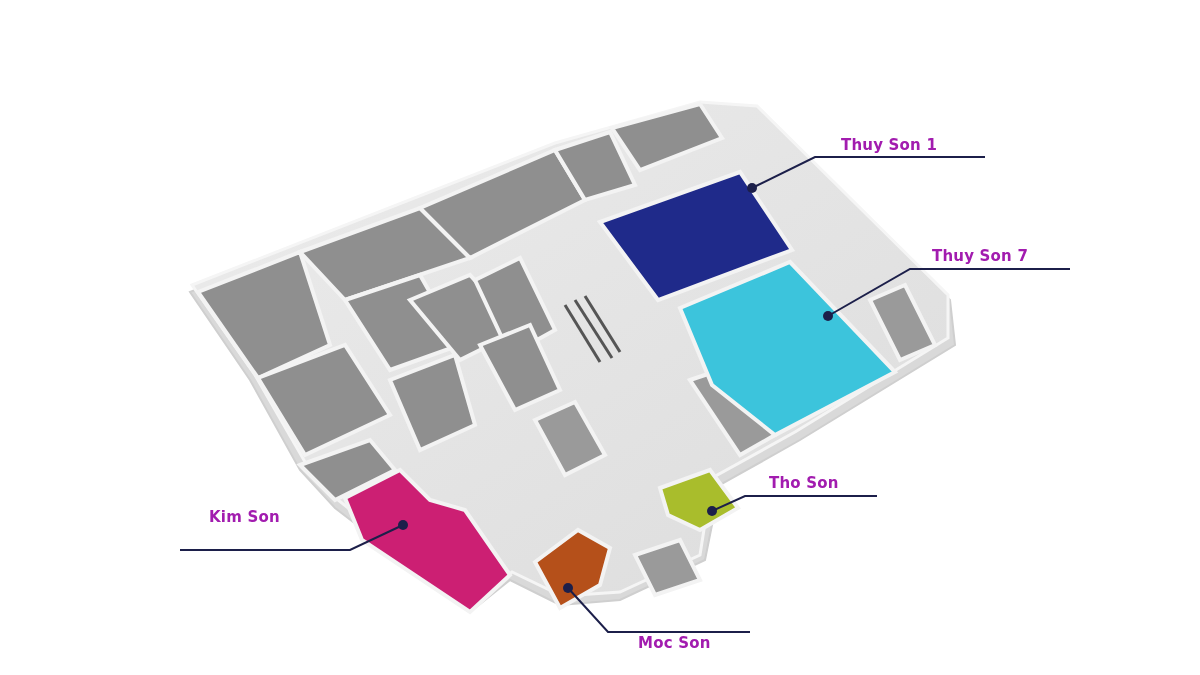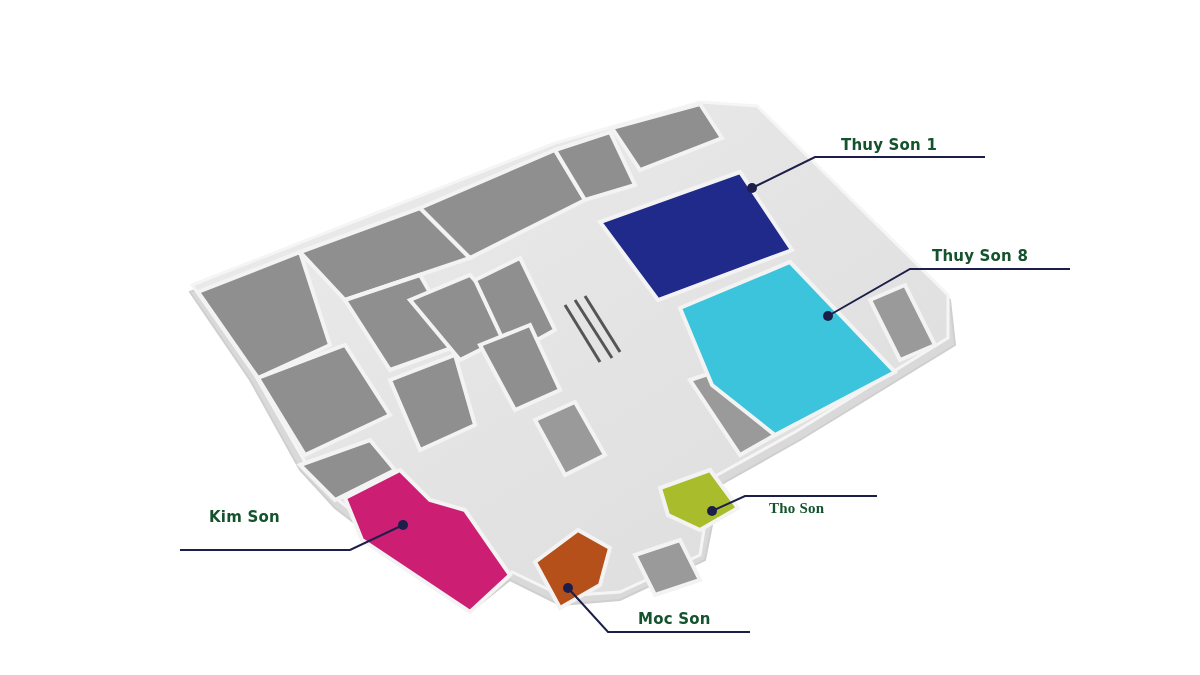--- a/index.html
+++ b/index.html
@@ -1,21 +1,21 @@
 <!DOCTYPE html>
 <html><head>
 <meta charset="utf-8">
 <style>
   html, body { margin: 0; padding: 0; background: #ffffff; }
   body { width: 1200px; height: 675px; position: relative; overflow: hidden;
          font-family: "DejaVu Sans", sans-serif; }
   #stage { position: absolute; left: 0; top: 0; width: 1200px; height: 675px; }
   .label {
     position: absolute; font-family: "DejaVu Sans", sans-serif;
-    font-size: 15px; font-weight: 600; color: #14532d; letter-spacing: 0.2px;
+    font-size: 15px; font-weight: 600; color: #a21caf; letter-spacing: 0.2px;
     white-space: nowrap;
   }
 </style>
 </head>
 <body>
 
 <div id="stage">
   <svg width="1200" height="675" viewBox="0 0 1200 675">
     <defs>
       <linearGradient id="floorGrad" x1="0" y1="0" x2="1" y2="1">
@@ -72,17 +72,17 @@
     <g fill="#1c1f4a">
       <circle cx="752" cy="188" r="5"></circle>
       <circle cx="828" cy="316" r="5"></circle>
       <circle cx="712" cy="511" r="5"></circle>
       <circle cx="403" cy="525" r="5"></circle>
       <circle cx="568" cy="588" r="5"></circle>
     </g>
   </svg>
 
   <div class="label" style="left:841px; top:136px;">Thuy Son 1</div>
-  <div class="label" style="left:932px; top:247px;">Thuy Son 8</div>
-  <div class="label" style="left:769px; top:500px;font-family:Liberation Serif, serif;">Tho Son</div>
+  <div class="label" style="left:932px; top:247px;">Thuy Son 7</div>
+  <div class="label" style="left:769px; top:474px;">Tho Son</div>
   <div class="label" style="left:209px; top:508px;">Kim Son</div>
-  <div class="label" style="left:638px; top:610px;">Moc Son</div>
+  <div class="label" style="left:638px; top:634px;">Moc Son</div>
 </div>
 
 </body></html>

